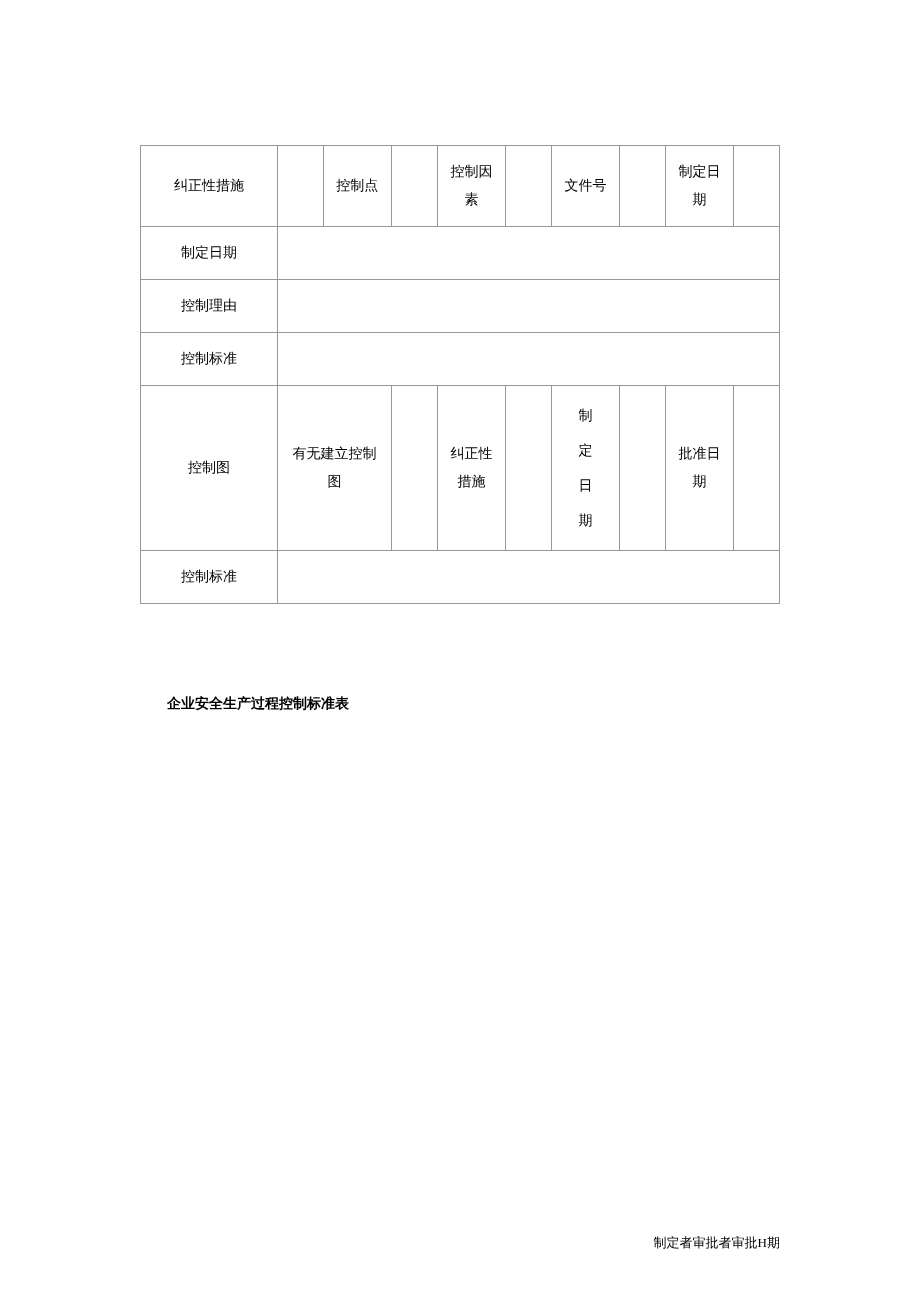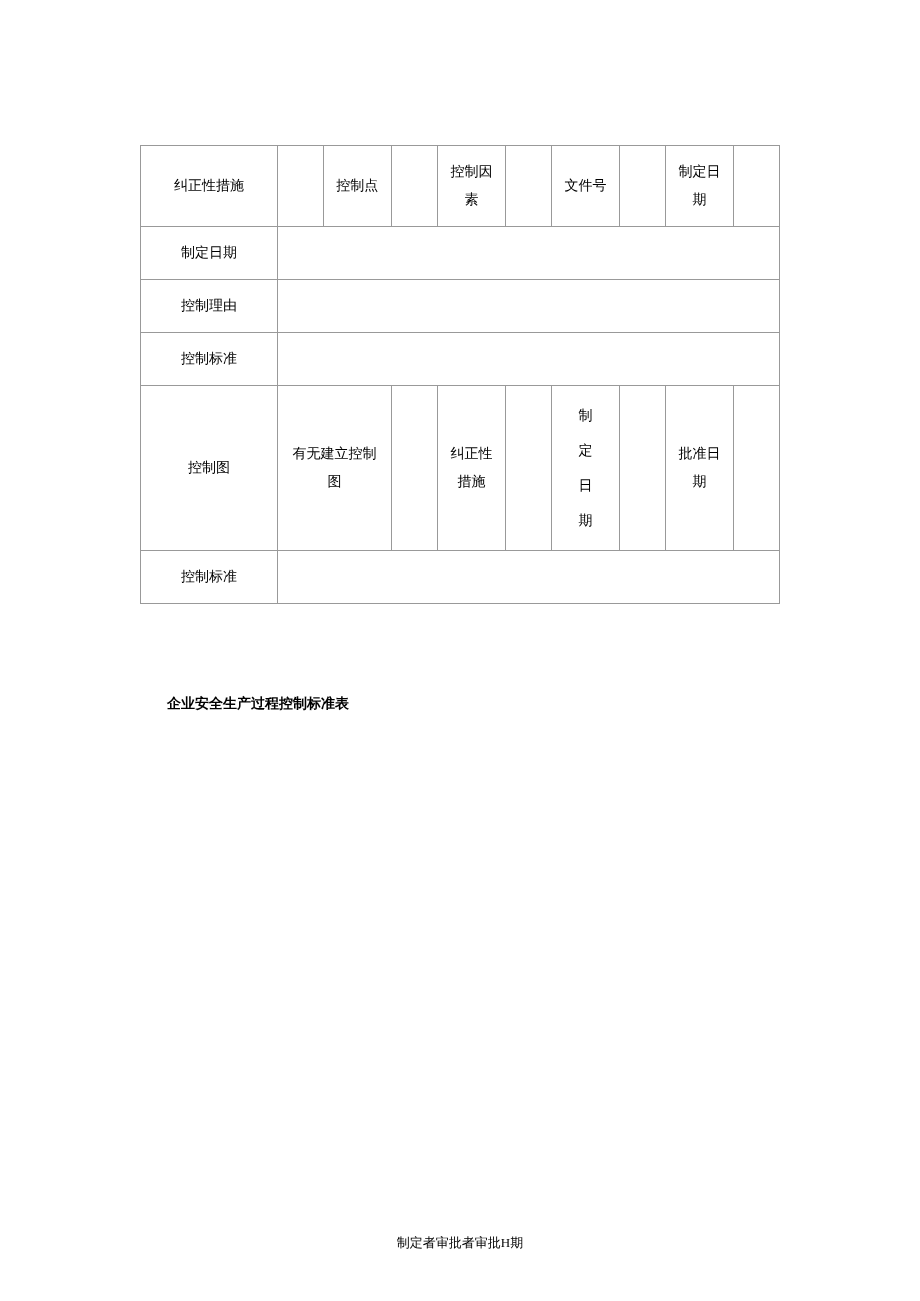--- a/index.html
+++ b/index.html
@@ -67,21 +67,21 @@
       font-family: Liberation Serif, serif;
       font-size: 14px;
       font-weight: bold;
     }
     .footer {
       position: absolute;
       top: 1234px;
       left: 140px;
       width: 640px;
       display: flex;
-      justify-content: center;
+      justify-content: flex-end;
       font-size: 13px;
     }
   </style>
 </head>
 <body>
 
 <div class="table-container">
   <table>
     <tbody>
         <tr class="row1">

